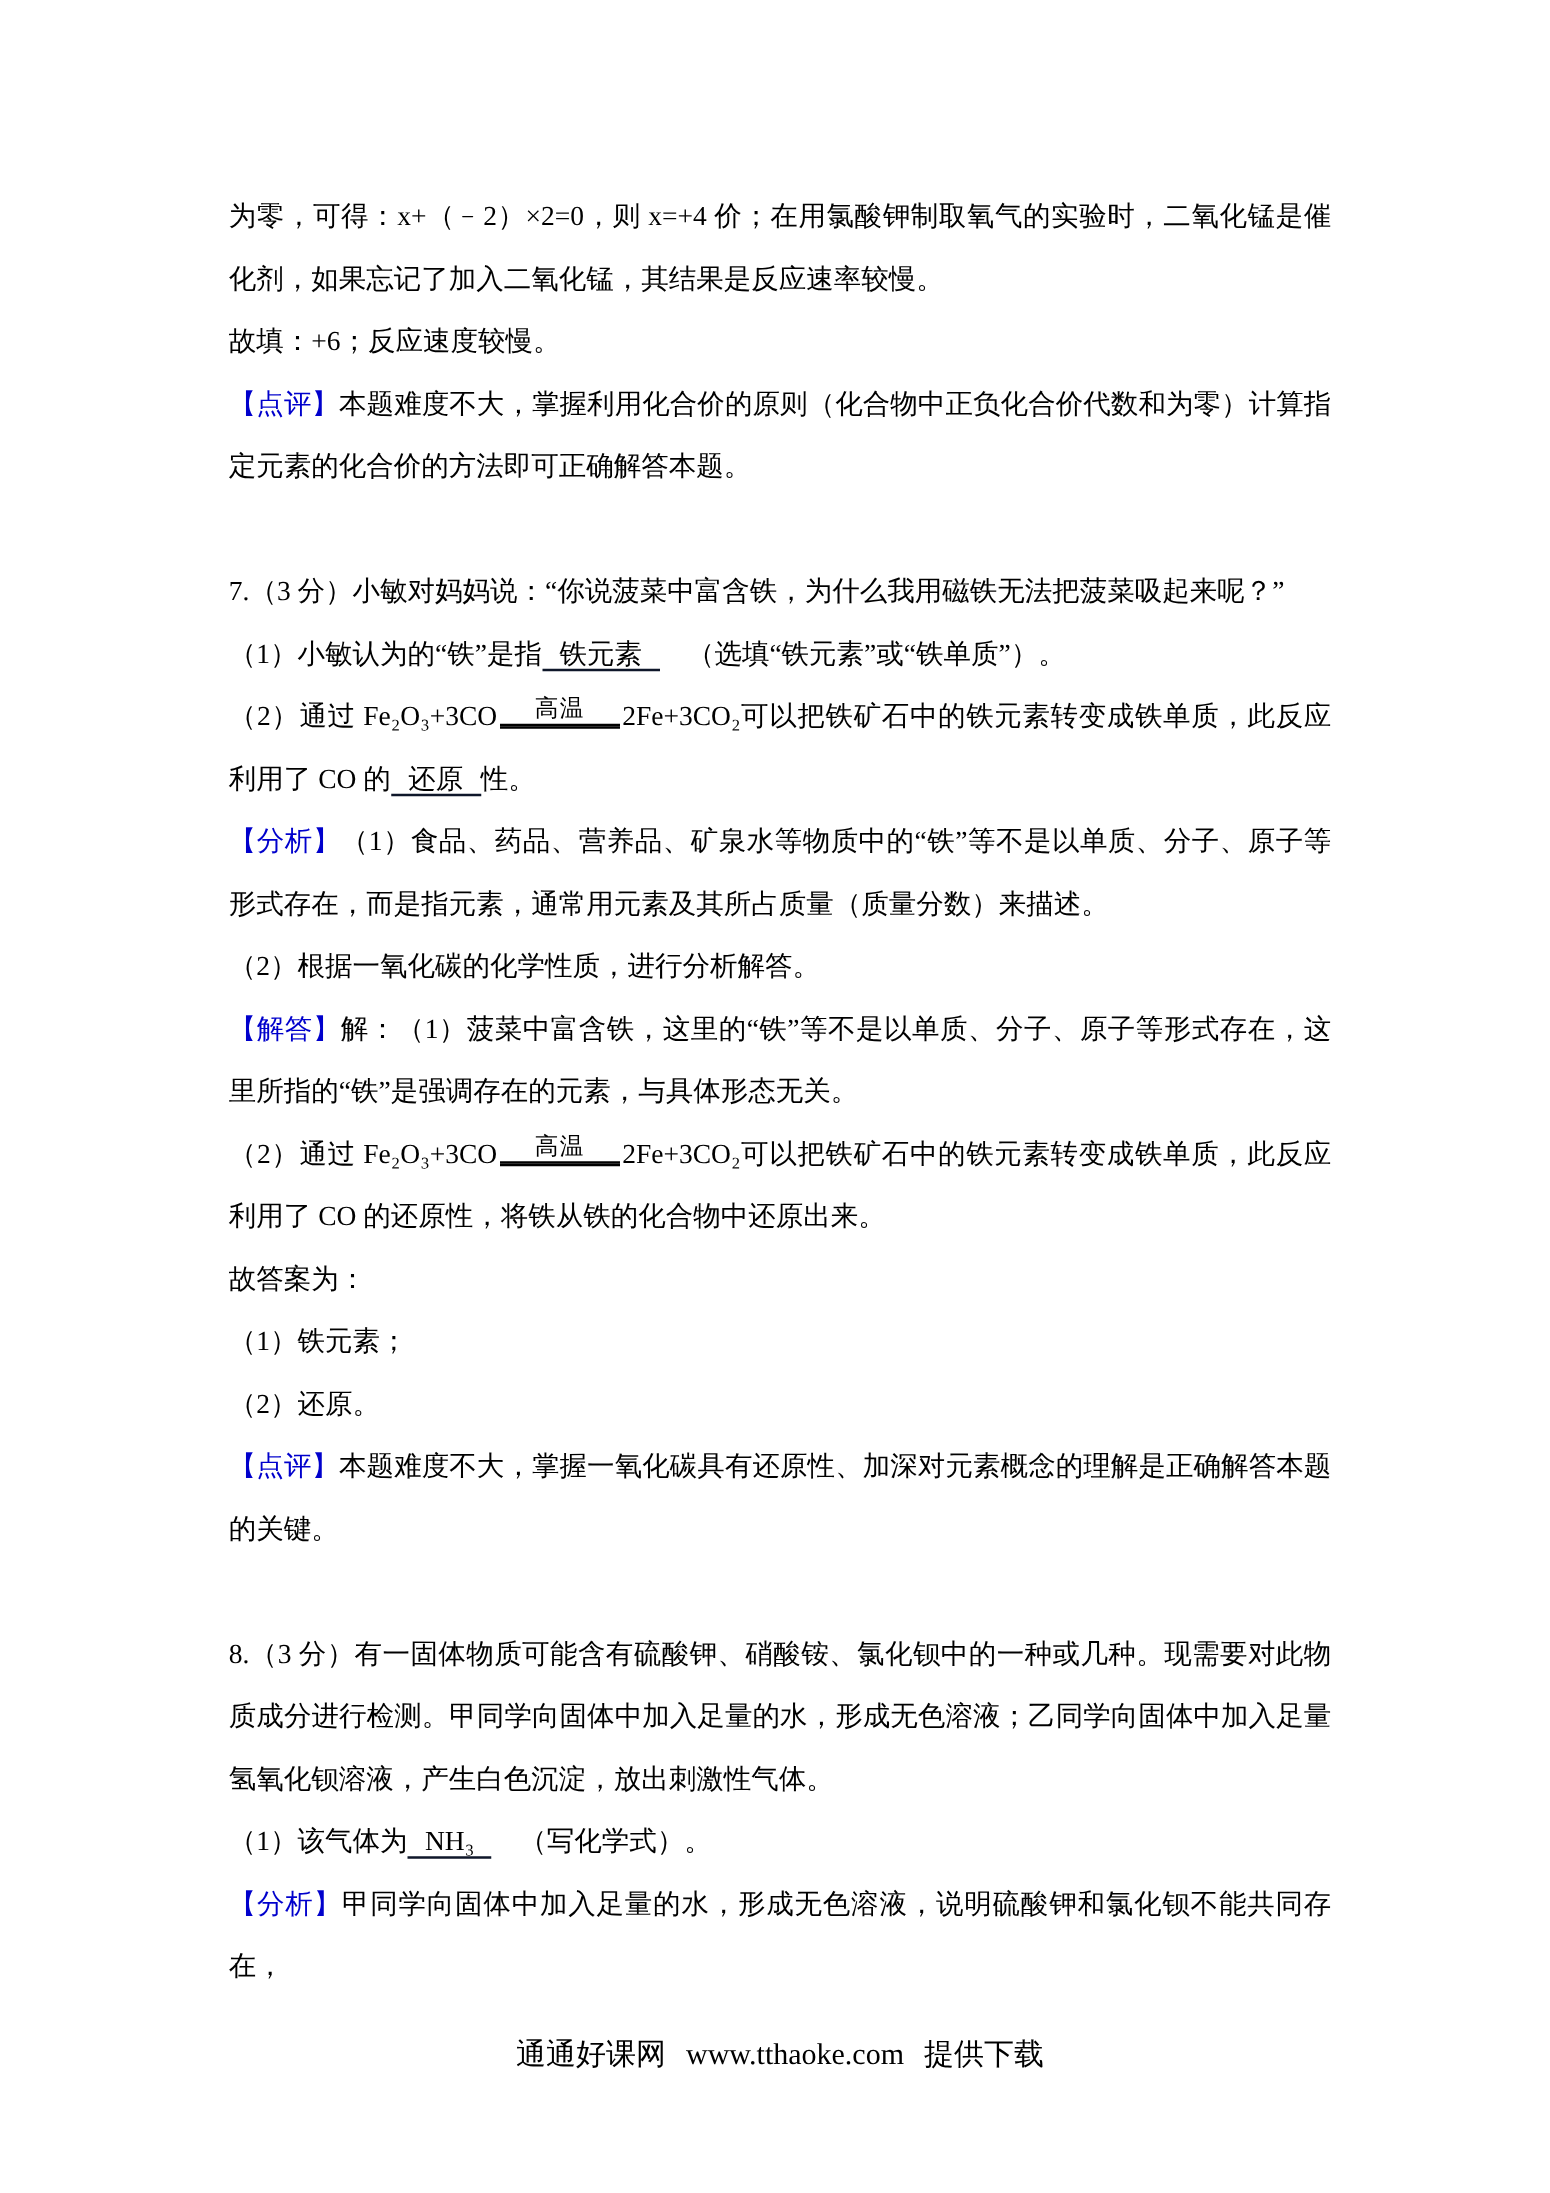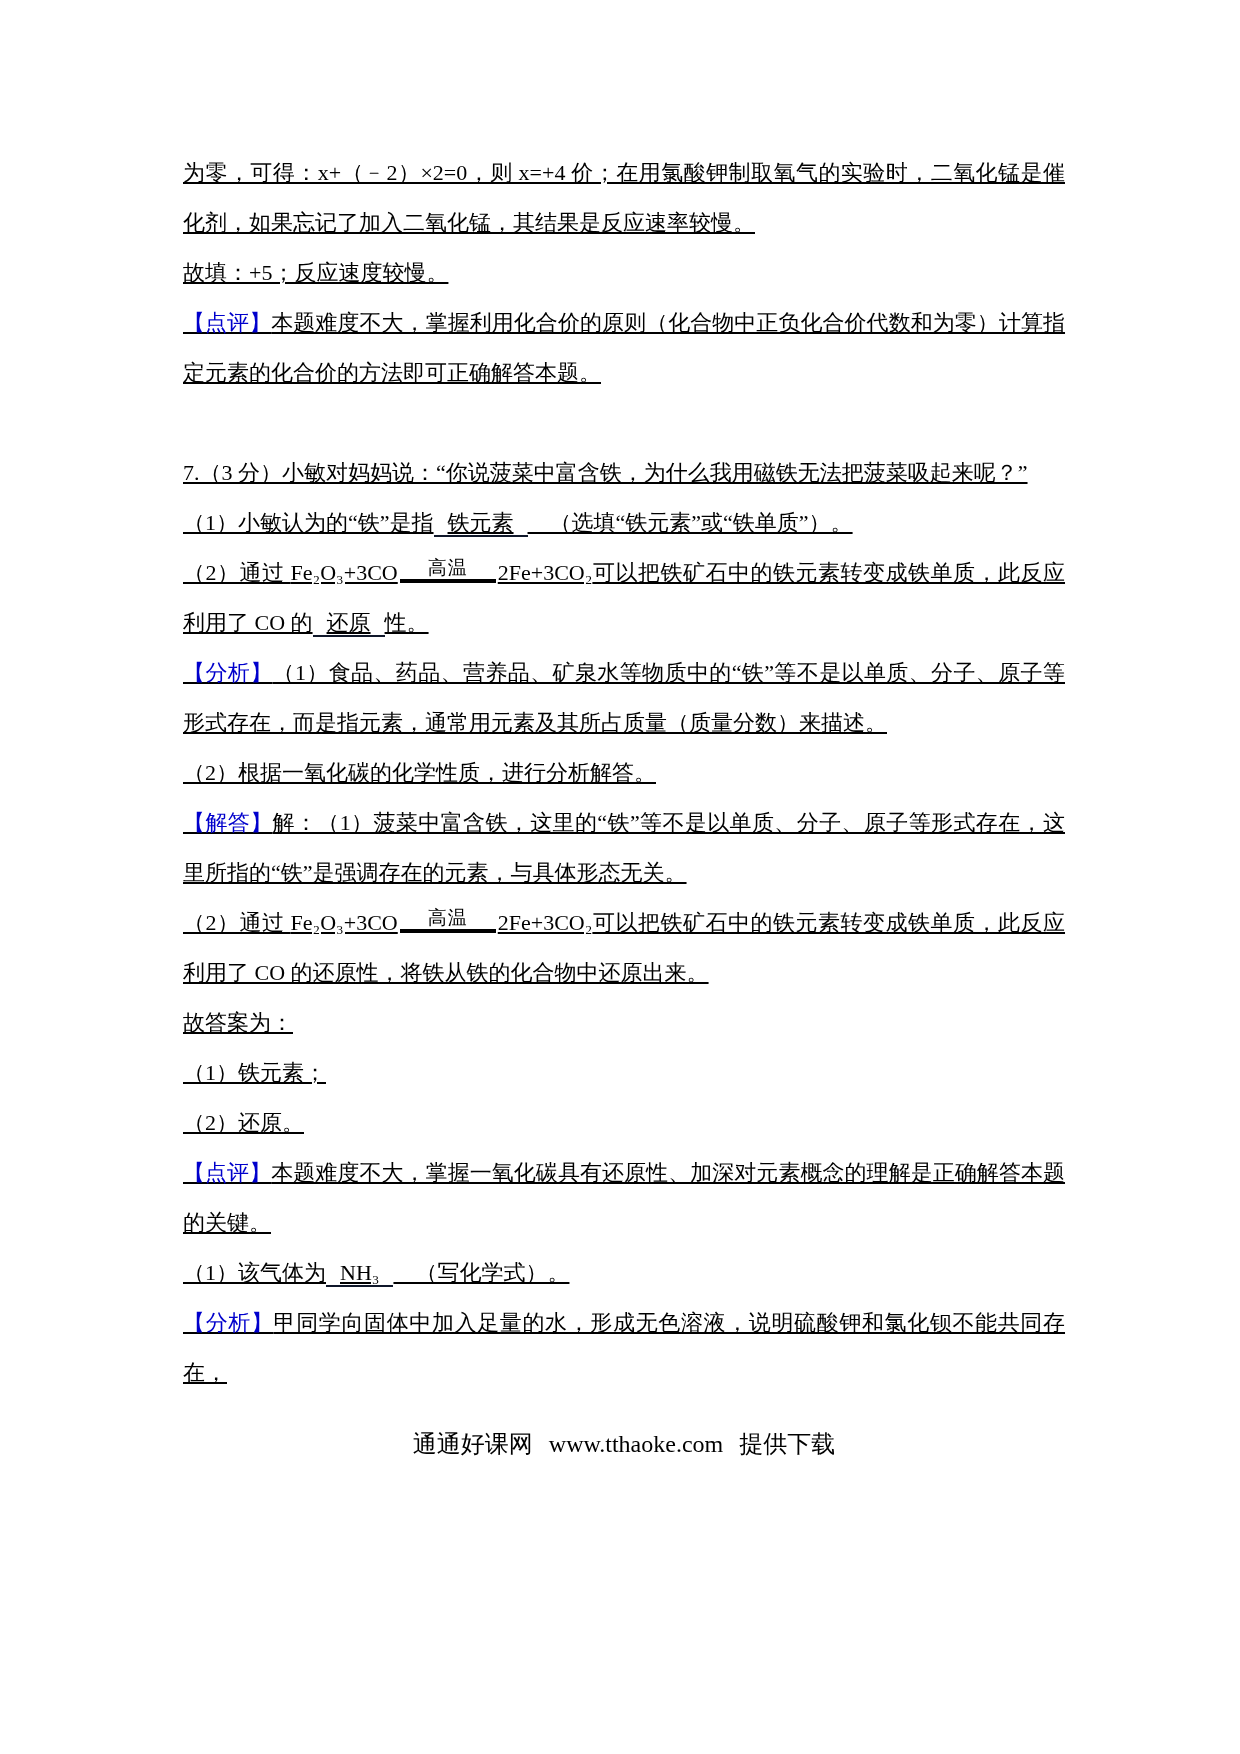--- a/index.html
+++ b/index.html
@@ -22,21 +22,20 @@
     width: 1240px;
     height: 1754px;
     padding: 148px 175px 0 183px;
     position: relative;
   }
   p.doc-line {
     font-size: 22px;
     line-height: 50px;
     text-align: justify;
     color: var(--text-color);
-    text-decoration: underline;
   }
   .tag { color: var(--tag-color); }
   .answer {
     border-bottom: 2px solid #0f172a;
     padding: 0 14px;
     white-space: nowrap;
   }
   .cond {
     display: inline-flex;
     flex-direction: column;
@@ -68,21 +67,21 @@
   }
   .footer span { margin: 0 8px; }
 </style>
 </head>
 <body>
 
 <div class="page">
 
   <p class="doc-line"><span>为零，可得：x+（﹣2）×2=0，则 x=+4 价；在用氯酸钾制取氧气的实验时，二氧化锰是催化剂，如果忘记了加入二氧化锰，其结果是反应速率较慢。</span></p>
 
-  <p class="doc-line"><span>故填：+5；反应速度较慢。</span></p>
+  <p class="doc-line"><span>故填：+6；反应速度较慢。</span></p>
 
   <p class="doc-line"><span class="tag">【点评】</span><span>本题难度不大，掌握利用化合价的原则（化合物中正负化合价代数和为零）计算指定元素的化合价的方法即可正确解答本题。</span></p>
 
   <p class="doc-line q-gap"><span>7.（3 分）小敏对妈妈说：“你说菠菜中富含铁，为什么我用磁铁无法把菠菜吸起来呢？”</span></p>
 
   <p class="doc-line"><span>（1）小敏认为的“铁”是指</span><span class="answer">铁元素</span><span>　（选填“铁元素”或“铁单质”）。</span></p>
 
   <p class="doc-line"><span>（2）通过 </span><span class="formula">Fe₂O₃+3CO</span><span class="cond">
         <span class="cond-label">高温</span>
         <span class="dline"></span>
@@ -100,20 +99,21 @@
       </span><span class="formula">2Fe+3CO₂</span><span>可以把铁矿石中的铁元素转变成铁单质，此反应利用了 CO 的还原性，将铁从铁的化合物中还原出来。</span></p>
 
   <p class="doc-line"><span>故答案为：</span></p>
 
   <p class="doc-line"><span>（1）铁元素；</span></p>
 
   <p class="doc-line"><span>（2）还原。</span></p>
 
   <p class="doc-line"><span class="tag">【点评】</span><span>本题难度不大，掌握一氧化碳具有还原性、加深对元素概念的理解是正确解答本题的关键。</span></p>
 
+  <p class="doc-line q-gap"><span>8.（3 分）有一固体物质可能含有硫酸钾、硝酸铵、氯化钡中的一种或几种。现需要对此物质成分进行检测。甲同学向固体中加入足量的水，形成无色溶液；乙同学向固体中加入足量氢氧化钡溶液，产生白色沉淀，放出刺激性气体。</span></p>
 
   <p class="doc-line"><span>（1）该气体为</span><span class="answer formula">NH₃</span><span>　（写化学式）。</span></p>
 
 
   <p class="doc-line"><span class="tag">【分析】</span><span>甲同学向固体中加入足量的水，形成无色溶液，说明硫酸钾和氯化钡不能共同存在，</span></p>
 
   <div class="footer"><span>通通好课网</span><span>www.tthaoke.com</span><span>提供下载</span></div>
 
 </div>
 

